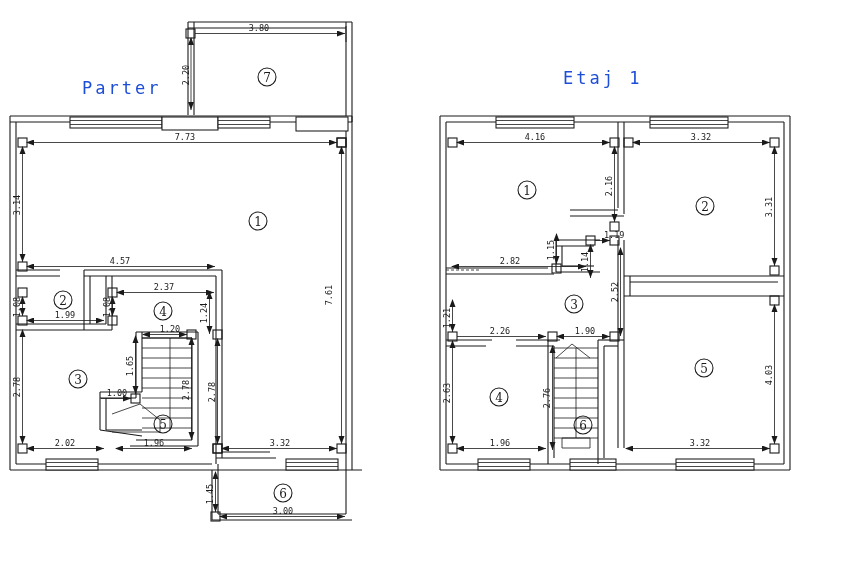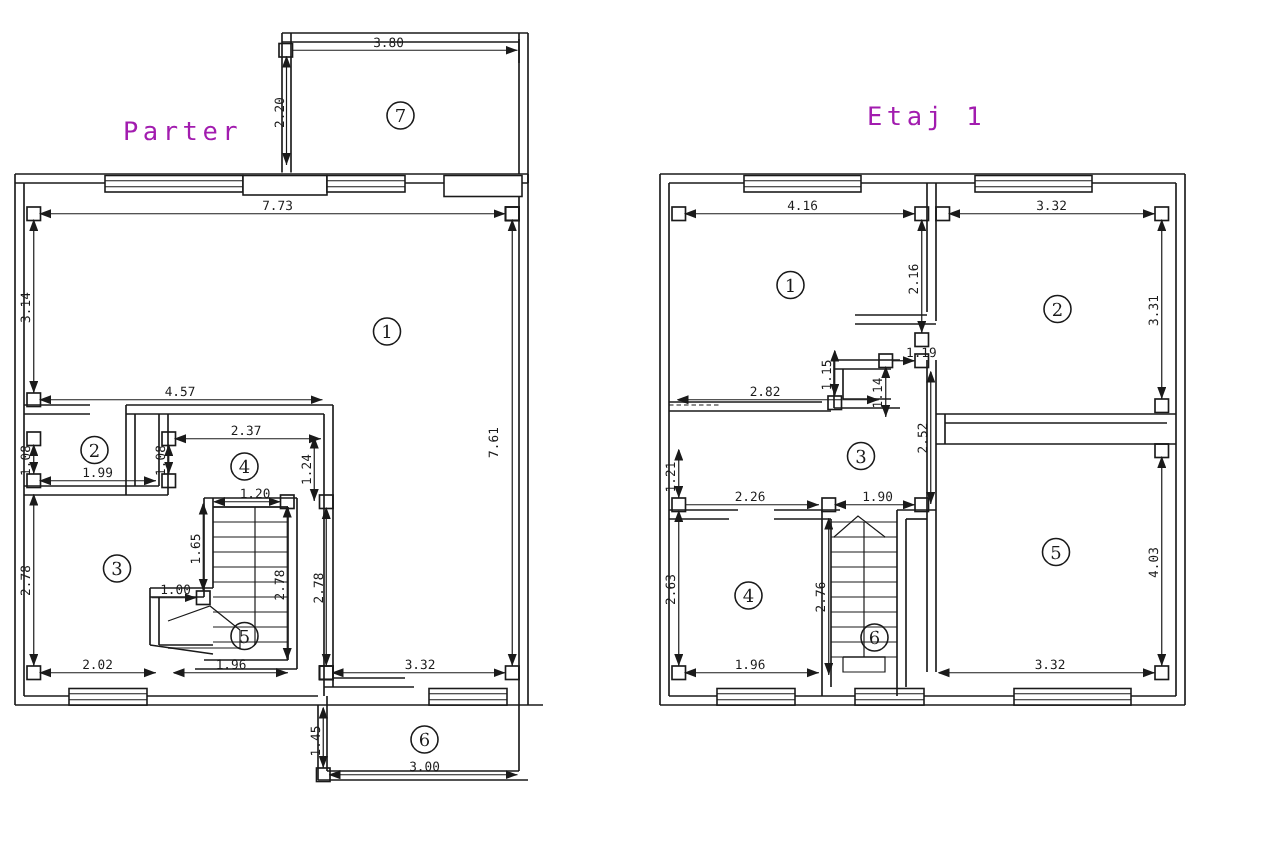--- a/index.html
+++ b/index.html
@@ -25,25 +25,25 @@
     left: 0;
     top: 0;
     width: 857px;
     height: 563px;
   }
   .title {
     position: absolute;
     font-family: "DejaVu Sans Mono", monospace;
     font-size: 17px;
     letter-spacing: 3px;
-    color: #a21caf;
+    color: #1d4ed8;
     white-space: nowrap;
   }
   #title-parter { left: 82px; top: 78px; }
-  #title-etaj   { left: 578px; top: 68px; }
+  #title-etaj   { left: 563px; top: 68px; }
 </style>
 </head>
 <body>
 
 <div id="stage">
 
   <div class="title" id="title-parter">Parter</div>
   <div class="title" id="title-etaj">Etaj 1</div>
 
   <svg class="plan" viewBox="0 0 857 563">

